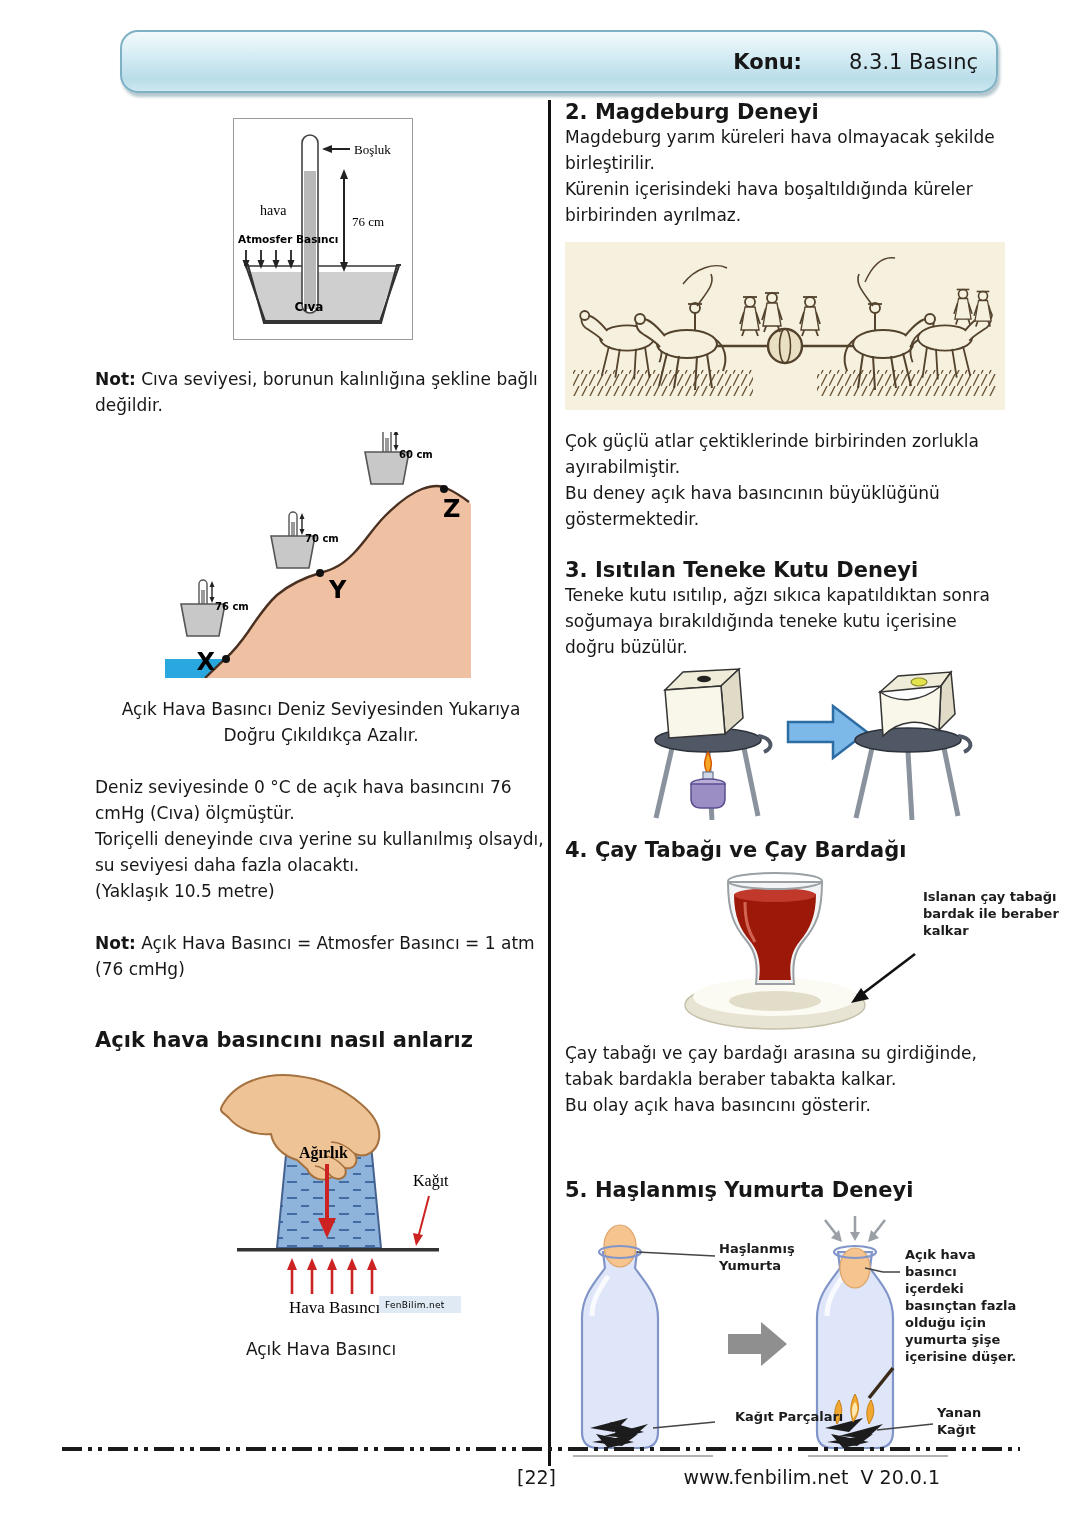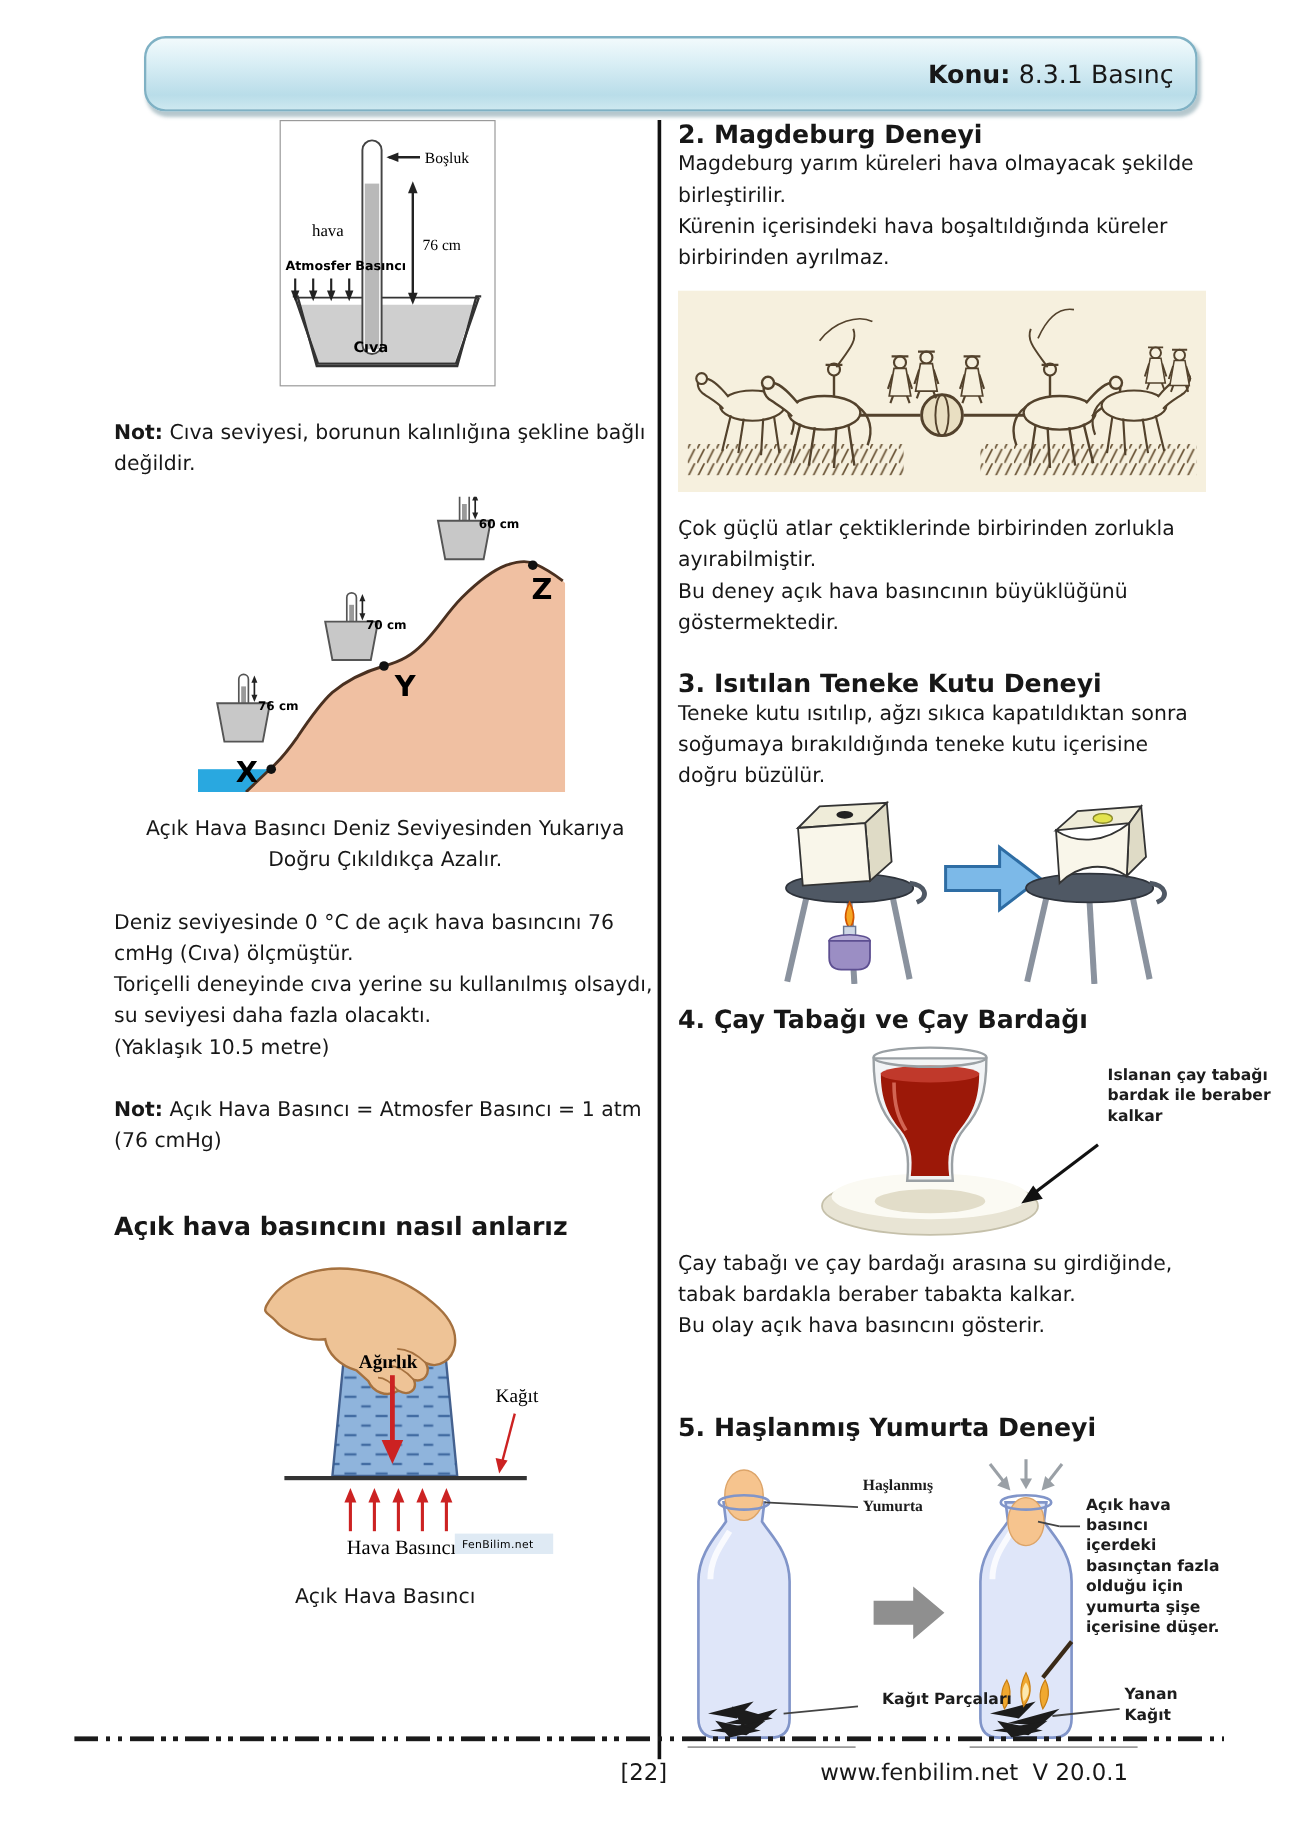--- a/index.html
+++ b/index.html
@@ -9,34 +9,35 @@
     font-family:"DejaVu Sans","Liberation Sans",sans-serif; color:#171717;
   }
   
   .header-bar {
     position:absolute; left:120px; top:30px; width:878px; height:63px;
     border:2px solid #7fb1c4; border-radius:18px;
     background:linear-gradient(#f2fafc 0%, #d9eef5 35%, #b9dde9 80%, #cde8f0 100%);
     box-shadow:2px 4px 3px rgba(90,130,145,.45);
     display:flex; align-items:center; justify-content:flex-end; padding-right:18px;
     font-size:21px;
+    gap:40px;
   }
   .header-bar b { margin-right:7px; }
   
   .columns { position:absolute; left:95px; top:100px; width:915px; display:flex; }
   .col-left  { width:452px; }
   .col-right { width:455px; padding-left:14px; }
   .divider { width:3px; background:#111; margin-left:1px; margin-right:0; }
   p, .caption { font-size:17px; line-height:26px; }
   .caption { text-align:center; }
   h3 { font-size:21px; line-height:24px; font-weight:bold; }
   .gap-s { height:14px; } .gap-m { height:26px; } .gap-l { height:46px; }
   
   .fig { position:relative; }
-  .baro-box { margin-left:138px; width:180px; height:222px; border:1px solid #9a9a9a; background:#fff; }
+  .baro-box { margin-left:138px; width:180px; height:222px; border:1px solid #9a9a9a; background:#fff;margin-top:18px; }
   .mountain-fig { margin-left:48px; }
   .hand-fig { margin-left:112px; }
   .overlay-label { position:absolute; font-weight:bold; font-size:13px; line-height:17px; color:#1c1c1c; }
   .watermark { font-size:9px; color:#96a9c6; letter-spacing:.3px; }
   .svgtext { font-family:"DejaVu Sans","Liberation Sans",sans-serif; }
   .serif { font-family:"Liberation Serif","DejaVu Serif",serif; }
   
   .footer-line {
     position:absolute; left:62px; top:1447px; width:958px; height:4px;
     background:repeating-linear-gradient(to right,
@@ -385,21 +386,21 @@
           <path d="M-2,176 C-6,164 -4,156 0,148 C4,156 6,166 -2,176 Z" fill="#f0a830" stroke="#c77e14" stroke-width="1"></path>
           <path d="M14,178 C10,168 12,160 16,154 C19,160 21,168 14,178 Z" fill="#f0a830" stroke="#c77e14" stroke-width="1"></path>
           <path d="M-2,172 C-4,164 -3,160 0,156 C3,160 4,166 -2,172 Z" fill="#fce8b0"></path>
         </g>
       </g>
       <line x1="243" y1="240" x2="383" y2="240" stroke="#999" stroke-width="1.5"></line>
       <line x1="300" y1="52" x2="318" y2="56" stroke="#444" stroke-width="1.5"></line>
       <line x1="318" y1="56" x2="335" y2="56" stroke="#444" stroke-width="1.5"></line>
       <line x1="312" y1="214" x2="368" y2="208" stroke="#444" stroke-width="1.5"></line>
     </svg>
-    <div class="overlay-label" style="left:154px; top:13px; width:110px;font-family:Liberation Serif, serif;">Haşlanmış Yumurta</div>
+    <div class="overlay-label" style="left:154px; top:24px; width:110px;">Haşlanmış Yumurta</div>
     <div class="overlay-label" style="left:170px; top:192px; width:110px;">Kağıt Parçaları</div>
     <div class="overlay-label" style="left:340px; top:30px; width:112px;">Açık hava basıncı içerdeki basınçtan fazla olduğu için yumurta şişe içerisine düşer.</div>
     <div class="overlay-label" style="left:372px; top:188px; width:80px;">Yanan Kağıt</div>
   </div>
 
 </div>
 </div>
 
 <div class="footer-line"></div>
 <div class="footer">

